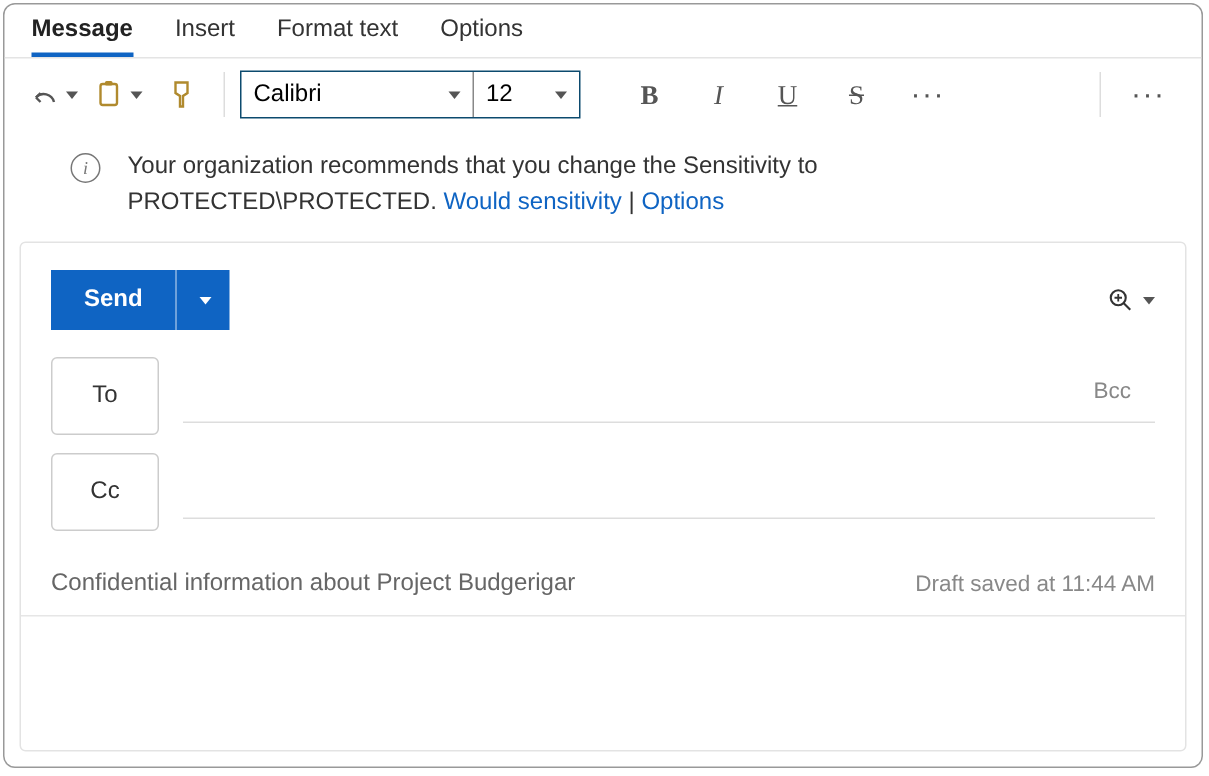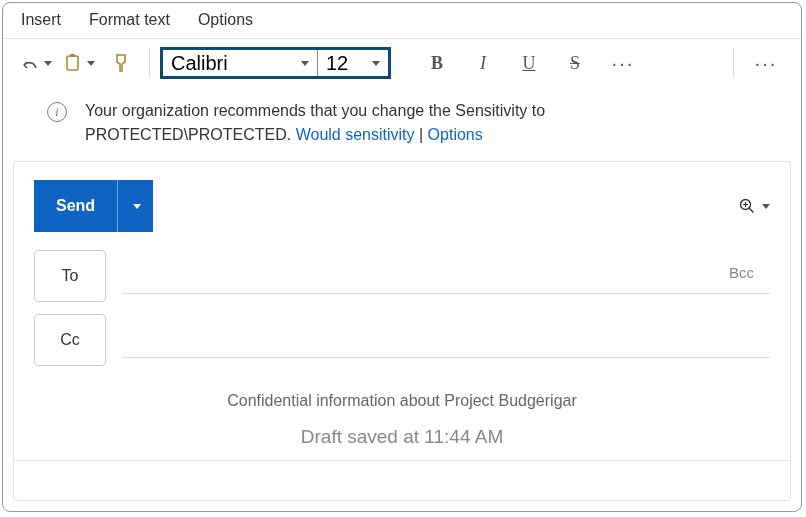--- a/index.html
+++ b/index.html
@@ -56,23 +56,23 @@
   .tool-split { display:flex; align-items:center; cursor:pointer; padding:0 2px; }
   .chev {
     width:0; height:0;
     border-left:4px solid transparent;
     border-right:4px solid transparent;
     border-top:5px solid #555;
     margin-left:3px;
   }
   .font-select {
     display:flex; align-items:flex-end;
-    border:3px solid #0c4a6e;
+    border:1px solid #0c4a6e;
     height:32px;
-    font-size:20px;
+    font-size:16px;
     background:#fff;
   }
   .font-name {
     width:155px; padding:0 8px;
     display:flex; align-items:center; justify-content:space-between;
     border-right:1px solid #888;
     height:100%;
     cursor:pointer;
   }
   .font-size {
@@ -123,21 +123,21 @@
     border-radius:4px;
     flex:1;
     display:flex; flex-direction:column;
     padding-bottom:8px;
   }
   .send-row {
     display:flex; align-items:center;
     padding:18px 20px 12px 20px;
   }
   .send-split {
-    display:flex; height:52px;
+    display:flex; height:40px;
   }
   .send-main {
     background:#0f64c3;
     color:#fff;
     font-weight:600;
     font-size:16px;
     padding:0 22px;
     display:flex; align-items:center;
     cursor:pointer;
     border:none;
@@ -182,40 +182,40 @@
     color:#888; font-size:15px; cursor:pointer;
   }
 
   .subject-row {
     display:flex; align-items:center;
     padding:20px 20px 12px 20px;
     border-bottom:1px solid #e6e6e6;
     color:#666;
     font-size:16px;
     gap:16px;
-    flex-direction:column;
   }
   .subject-text { flex:1; }
-  .draft-status { color:#888; font-size:19px; white-space:nowrap;text-align:center; }
+  .draft-status { color:#888; font-size:15px; white-space:nowrap;text-align:center; }
 
   .body-area {
     padding:22px 20px;
     font-size:17px;
     color:#222;
   }
 
   
   svg { display:block; }
 </style>
 </head>
 <body>
 
 <div class="window">
 
   <div class="tabs">
+    <div class="tab active">Message</div>
     <div class="tab">Insert</div>
     <div class="tab">Format text</div>
     <div class="tab">Options</div>
   </div>
 
   <div class="toolbar">
     <div class="tool-split">
       <svg width="22" height="20" viewBox="0 0 22 20">
           <path d="M5 12a7 7 0 0 1 12 3" fill="none" stroke="#555" stroke-width="1.6"></path>
           <path d="M5 12l3-3M5 12l3 3" fill="none" stroke="#555" stroke-width="1.6"></path>

